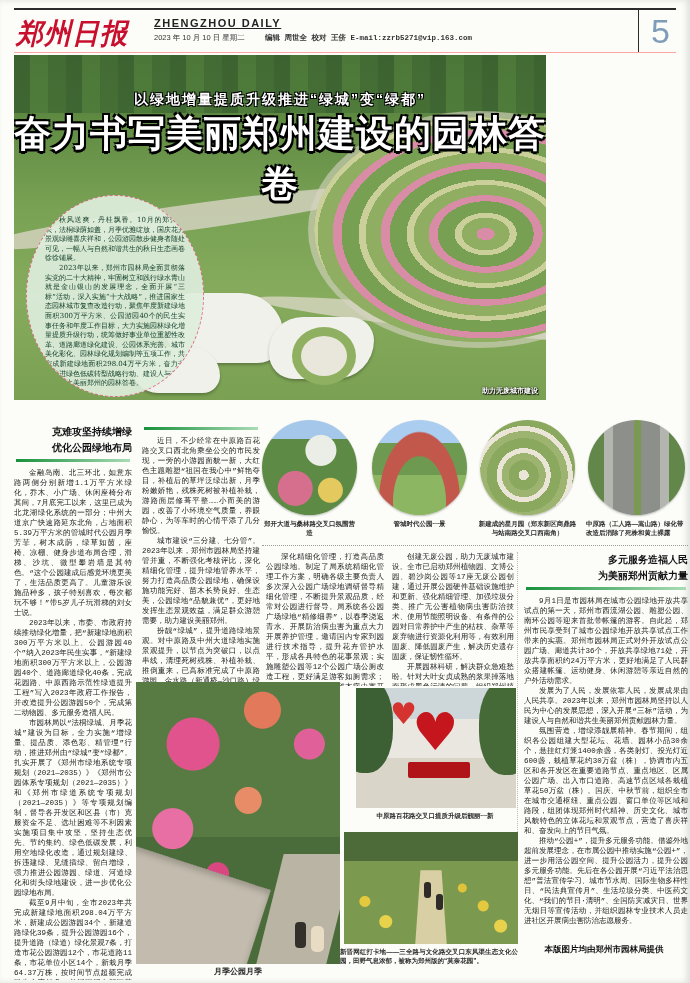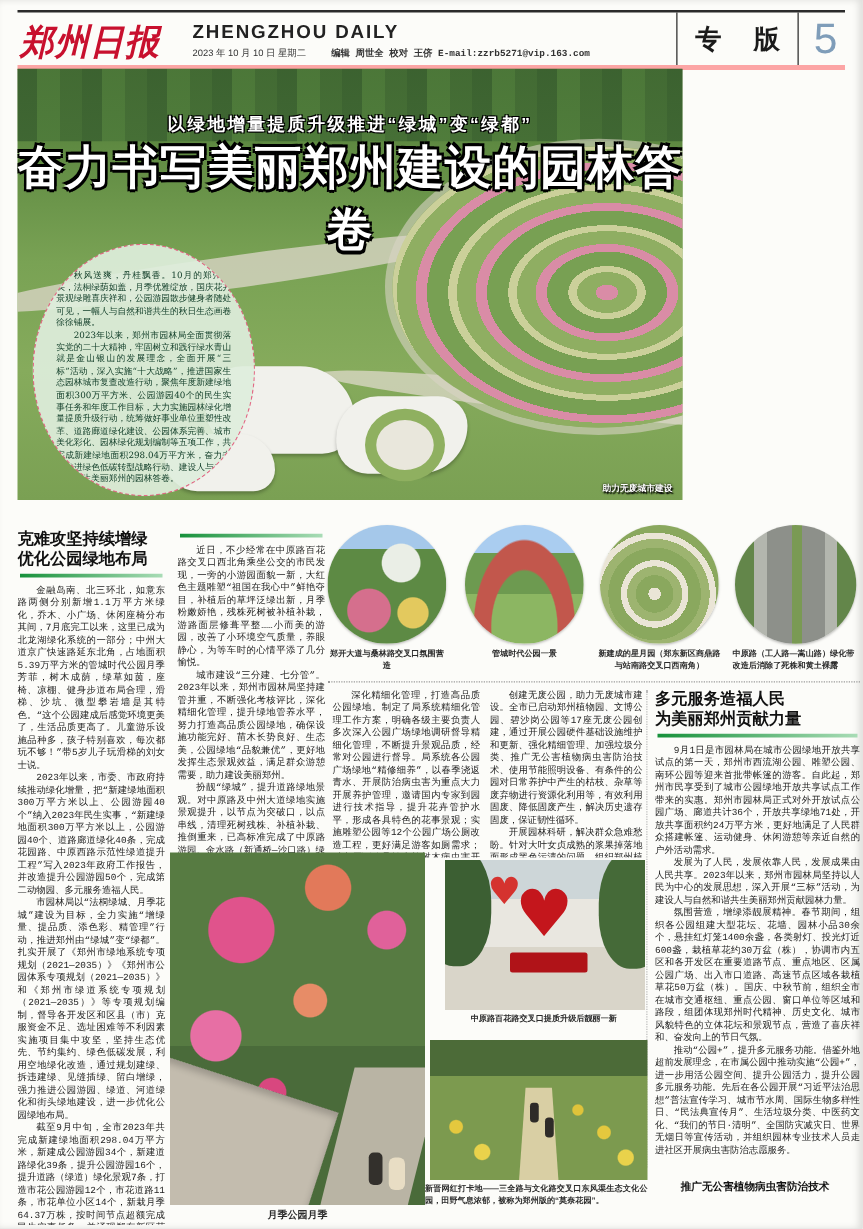--- a/index.html
+++ b/index.html
@@ -1,26 +1,26 @@
 <!DOCTYPE html>
 <html><head>
 <meta charset="utf-8">
 <style>
   html,body{margin:0;padding:0;background:#e9e9e6;}
   .page{position:relative;width:690px;height:983px;margin:0 auto;background:#fcfcf9;
         font-family:"DejaVu Serif","Liberation Serif",serif;color:#1a1a1a;overflow:hidden;
         box-shadow:inset -3px 0 6px rgba(0,0,0,.12);}
   
   .masthead{position:absolute;left:14px;top:8px;width:662px;height:42px;
-            border-top:2px solid #2b2b2b;border-bottom:4px solid #fca5a5;}
+            border-top:2px solid #2b2b2b;border-bottom:1px solid #fca5a5;}
   .logo{position:absolute;left:2px;top:6px;font-size:27px;font-weight:bold;font-style:italic;
         color:#c8102e;letter-spacing:1px;transform:scaleY(1.05);}
   .mast-lines{position:absolute;left:140px;top:7px;}
-  .logo-en{font-size:15px;font-weight:bold;letter-spacing:1.5px;color:#222;
-           font-family:"Liberation Sans",sans-serif;}
+  .logo-en{font-size:11px;font-weight:bold;letter-spacing:1.5px;color:#222;
+           font-family:"Liberation Sans",sans-serif;text-decoration:underline;}
   .dateline{font-size:7.5px;color:#333;margin-top:4px;font-family:"Liberation Sans",sans-serif;}
   .dateline b{margin-left:18px;font-family:Liberation Mono, monospace;}
   .section-box{position:absolute;right:0;top:0;height:42px;display:flex;align-items:center;}
   .section-name{font-size:21px;font-weight:bold;letter-spacing:10px;padding:0 4px 0 14px;
                 border-left:1px solid #2b2b2b;height:42px;display:flex;align-items:center;
                 font-family:"Liberation Sans",sans-serif;}
   .page-num{font-size:34px;color:#7f9db9;border-left:1px solid #2b2b2b;padding:0 6px 0 12px;
             height:42px;display:flex;align-items:center;font-family:"Liberation Sans",sans-serif;}
   
   .hero{position:absolute;left:14px;top:55px;width:532px;height:345px;overflow:hidden;
@@ -49,22 +49,22 @@
         text-shadow:-2px -2px 0 #000,2px -2px 0 #000,-2px 2px 0 #000,2px 2px 0 #000,0 3px 0 #000;}
   .intro-oval{position:absolute;left:12px;top:140px;width:178px;height:202px;border-radius:50%;
         background:rgba(222,238,220,.92);border:1.5px dashed #e26a86;overflow:hidden;
         padding:20px 18px;box-sizing:border-box;}
   .intro-oval p{margin:0;font-size:7px;line-height:9.6px;text-indent:2em;color:#14402b;
         text-align:justify;}
   .hero-cap{position:absolute;right:8px;bottom:4px;font-size:7px;font-weight:bold;color:#fff;
         text-shadow:0 0 2px #000,1px 1px 1px #000;}
   
   .art{position:absolute;overflow:hidden;}
-  .art h3{margin:0 0 2px;font-size:13px;line-height:16px;text-align:left;
-        font-family:Liberation Mono, monospace;color:#111;}
+  .art h3{margin:0 0 2px;font-size:10px;line-height:16px;text-align:right;
+        font-family:Liberation Sans, sans-serif;color:#111;}
   .rule{height:3px;background:linear-gradient(90deg,#17913b,#a9dcb6);margin:3px auto 6px;width:97%;}
   .art p{margin:0;font-size:7.5px;line-height:10px;text-indent:2em;text-align:justify;color:#1c1c1c;font-family:Liberation Mono, monospace;}
   .credit{position:absolute;left:520px;top:944px;width:168px;text-align:center;font-size:8.5px;
         font-weight:bold;color:#111;}
   
   .circ{position:absolute;top:420px;width:95px;height:95px;border-radius:50%;overflow:hidden;
         box-shadow:0 1px 2px rgba(0,0,0,.25);}
   .circ-cap{position:absolute;top:520px;font-size:6.5px;line-height:8.5px;font-weight:bold;
         color:#2c2c2c;text-align:center;font-family:"Liberation Sans",sans-serif;}
   .c1{left:262px;background:
@@ -129,21 +129,20 @@
   <div class="masthead">
     <div class="logo">郑州日报</div>
     <div class="mast-lines">
       <div class="logo-en">ZHENGZHOU DAILY</div>
       <div class="dateline">
         <span>2023 年 10 月 10 日 星期二</span>
         <b>编辑 周世全  校对 王侪  E-mail:zzrb5271@vip.163.com</b>
       </div>
     </div>
     <div class="section-box">
-      <div class="section-name">专 版</div>
       <div class="page-num">5</div>
     </div>
   </div>
 
   <div class="hero">
     <div class="hero-trees"></div>
     <div class="hero-path1"></div>
     <div class="hero-path2"></div>
     <div class="spiral"></div>
     <div class="bldg b1"></div>
@@ -203,21 +202,21 @@
       <span>多元服务造福人民</span><br>
       <span>为美丽郑州贡献力量</span>
     </h3>
     <div class="rule"></div>
     <p>9月1日是市园林局在城市公园绿地开放共享试点的第一天，郑州市西流湖公园、雕塑公园、南环公园等迎来首批带帐篷的游客。自此起，郑州市民享受到了城市公园绿地开放共享试点工作带来的实惠。郑州市园林局正式对外开放试点公园广场、廊道共计36个，开放共享绿地71处，开放共享面积约24万平方米，更好地满足了人民群众搭建帐篷、运动健身、休闲游憩等亲近自然的户外活动需求。</p>
     <p>发展为了人民，发展依靠人民，发展成果由人民共享。2023年以来，郑州市园林局坚持以人民为中心的发展思想，深入开展“三标”活动，为建设人与自然和谐共生美丽郑州贡献园林力量。</p>
     <p>氛围营造，增绿添靓展精神。春节期间，组织各公园组建大型花坛、花墙、园林小品30余个，悬挂红灯笼1400余盏，各类射灯、投光灯近600盏，栽植草花约30万盆（株），协调市内五区和各开发区在重要道路节点、重点地区、区属公园广场、出入市口道路、高速节点区域各栽植草花50万盆（株）。国庆、中秋节前，组织全市在城市交通枢纽、重点公园、窗口单位等区域和路段，组团体现郑州时代精神、历史文化、城市风貌特色的立体花坛和景观节点，营造了喜庆祥和、奋发向上的节日气氛。</p>
     <p>推动“公园+”，提升多元服务功能。借鉴外地超前发展理念，在市属公园中推动实施“公园+”，进一步用活公园空间、提升公园活力，提升公园多元服务功能。先后在各公园开展“习近平法治思想”普法宣传学习、城市节水周、国际生物多样性日、“民法典宣传月”、生活垃圾分类、中医药文化、“我们的节日·清明”、全国防灾减灾日、世界无烟日等宣传活动，并组织园林专业技术人员走进社区开展病虫害防治志愿服务。</p>
 
   </div>
-  <div class="credit">推广无公害植物病虫害防治技术</div>
+  <div class="credit">本版图片均由郑州市园林局提供</div>
 
   <div class="rose">
     <div class="wall"></div>
     <div class="walk"></div>
     <div class="fig1"></div>
     <div class="fig2"></div>
   </div>
   <div class="photo-cap" style="left:136px;top:968px;width:204px;font-size:8px;">月季公园月季</div>
 
   <div class="heart-photo">

